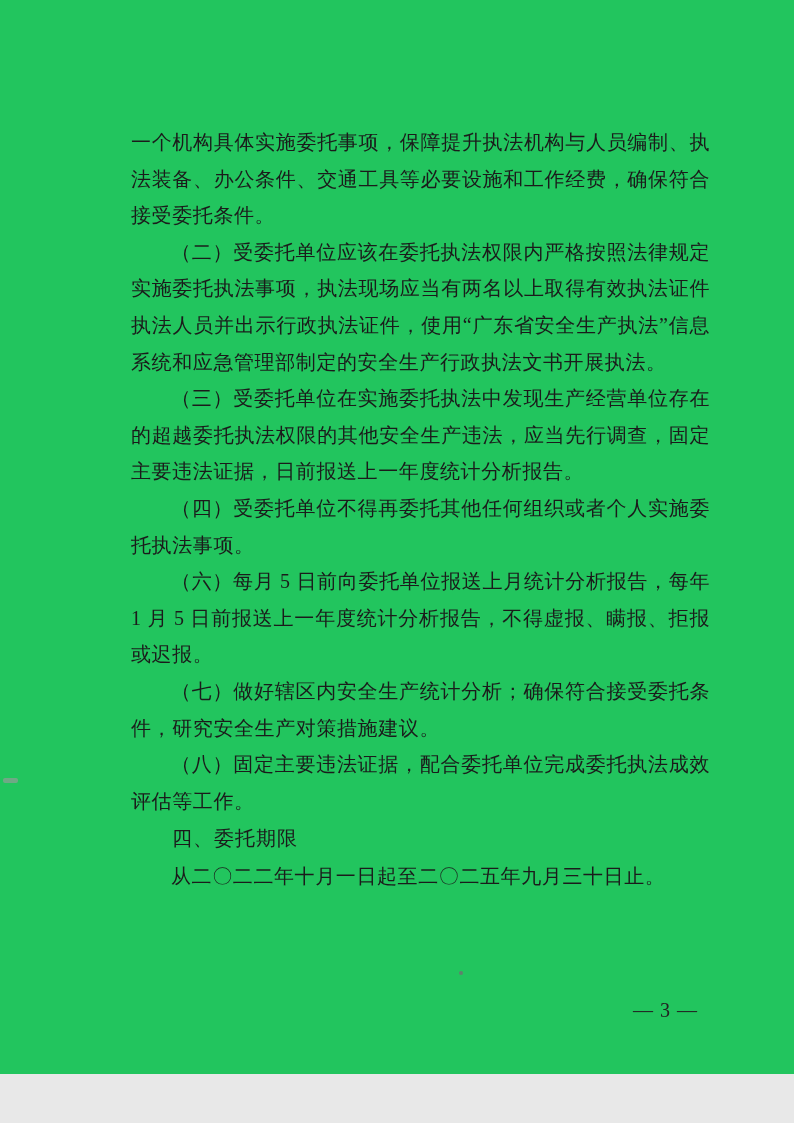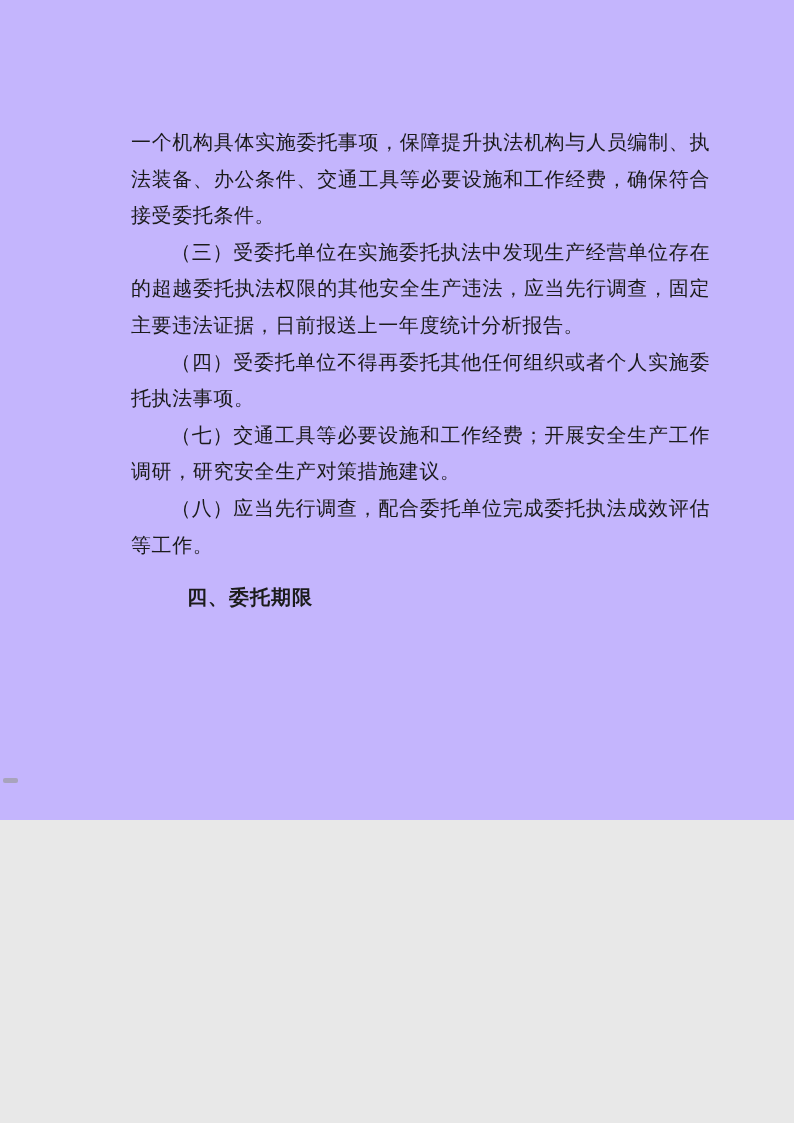--- a/index.html
+++ b/index.html
@@ -1,44 +1,44 @@
 <!DOCTYPE html>
 <html><head>
 <meta charset="utf-8">
 <style>
   html, body { margin: 0; padding: 0; background: #e8e8e8; }
   .page {
     position: relative;
     width: 794px;
-    height: 820px;
+    height: 1074px;
     margin: 0 auto;
-    background: #c4b5fd;
+    background: #22c55e;
     overflow: hidden;
     font-family: "Liberation Serif", serif;
     color: #1b1b1b;
   }
   .content {
     position: absolute;
     left: 131px;
     top: 124px;
     width: 579px;
     font-size: 20px;
     line-height: 36.6px;
     text-align: justify;
     letter-spacing: 0.6px;
   }
   .para {
     margin: 0;
     text-indent: 2em;
   }
   .para.no-indent { text-indent: 0; }
   .heading {
-    margin: 16px;
+    margin: 1px;
     text-indent: 2em;
-    font-weight: bold;
+    font-weight: normal;
     font-family: "Liberation Sans", sans-serif;
     letter-spacing: 1px;
   }
   .page-number {
     position: absolute;
     top: 999px;
     left: 633px;
     width: 120px;
     font-size: 20px;
     letter-spacing: 1px;
@@ -65,22 +65,25 @@
     opacity: 0.8;
     border-radius: 50%;
   }
 </style>
 </head>
 <body>
 
 <div class="page">
   <div class="content">
       <p class="para no-indent">一个机构具体实施委托事项，保障提升执法机构与人员编制、执法装备、办公条件、交通工具等必要设施和工作经费，确保符合接受委托条件。</p>
+      <p class="para">（二）受委托单位应该在委托执法权限内严格按照法律规定实施委托执法事项，执法现场应当有两名以上取得有效执法证件执法人员并出示行政执法证件，使用“广东省安全生产执法”信息系统和应急管理部制定的安全生产行政执法文书开展执法。</p>
       <p class="para">（三）受委托单位在实施委托执法中发现生产经营单位存在的超越委托执法权限的其他安全生产违法，应当先行调查，固定主要违法证据，日前报送上一年度统计分析报告。</p>
       <p class="para">（四）受委托单位不得再委托其他任何组织或者个人实施委托执法事项。</p>
-      <p class="para">（七）交通工具等必要设施和工作经费；开展安全生产工作调研，研究安全生产对策措施建议。</p>
-      <p class="para">（八）应当先行调查，配合委托单位完成委托执法成效评估等工作。</p>
+      <p class="para">（六）每月 5 日前向委托单位报送上月统计分析报告，每年 1 月 5 日前报送上一年度统计分析报告，不得虚报、瞒报、拒报或迟报。</p>
+      <p class="para">（七）做好辖区内安全生产统计分析；确保符合接受委托条件，研究安全生产对策措施建议。</p>
+      <p class="para">（八）固定主要违法证据，配合委托单位完成委托执法成效评估等工作。</p>
       <p class="heading">四、委托期限</p>
+      <p class="para">从二〇二二年十月一日起至二〇二五年九月三十日止。</p>
     </div>
   <div class="page-number">— 3 —</div>
   <div class="artifact-smudge"></div>
   <div class="artifact-speck"></div>
 </div>
 
 </body></html>

